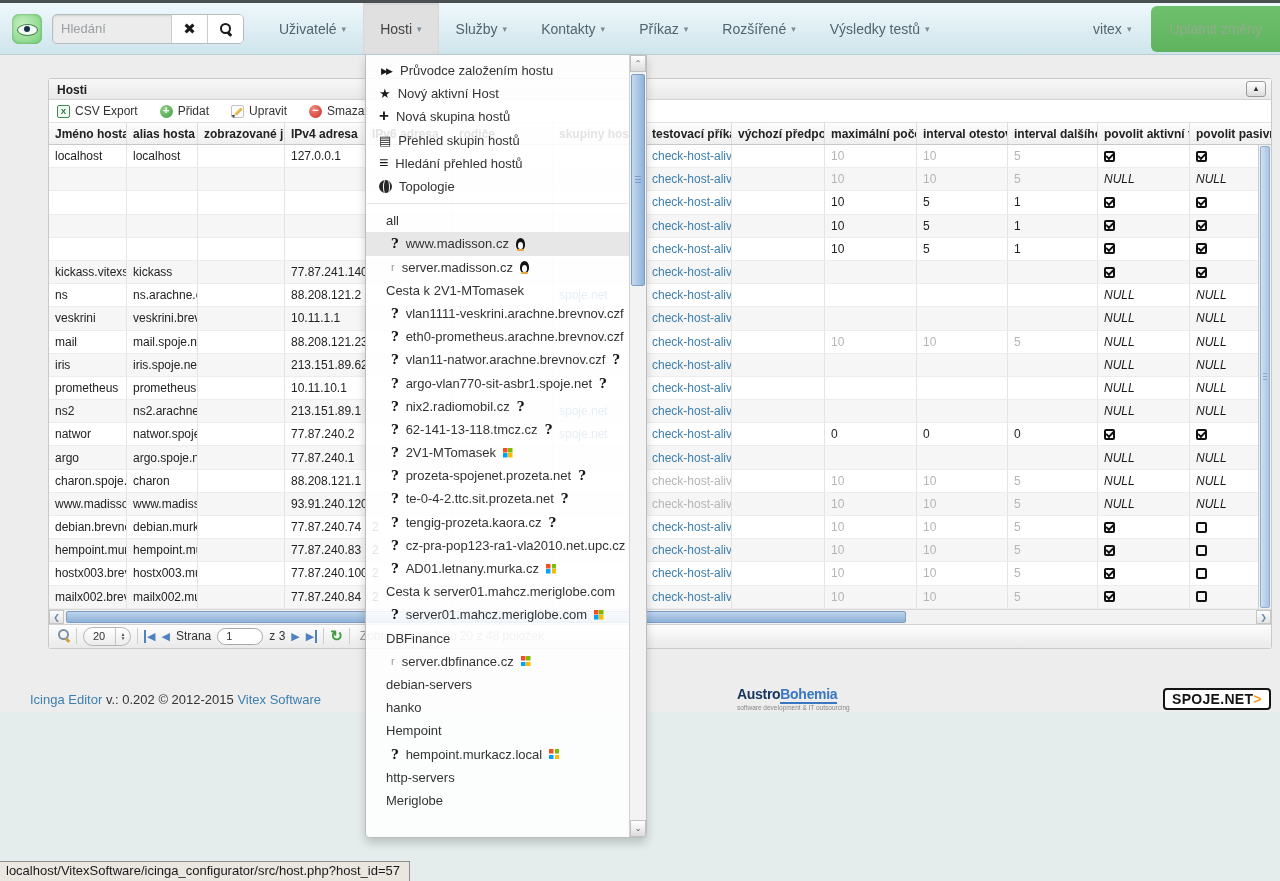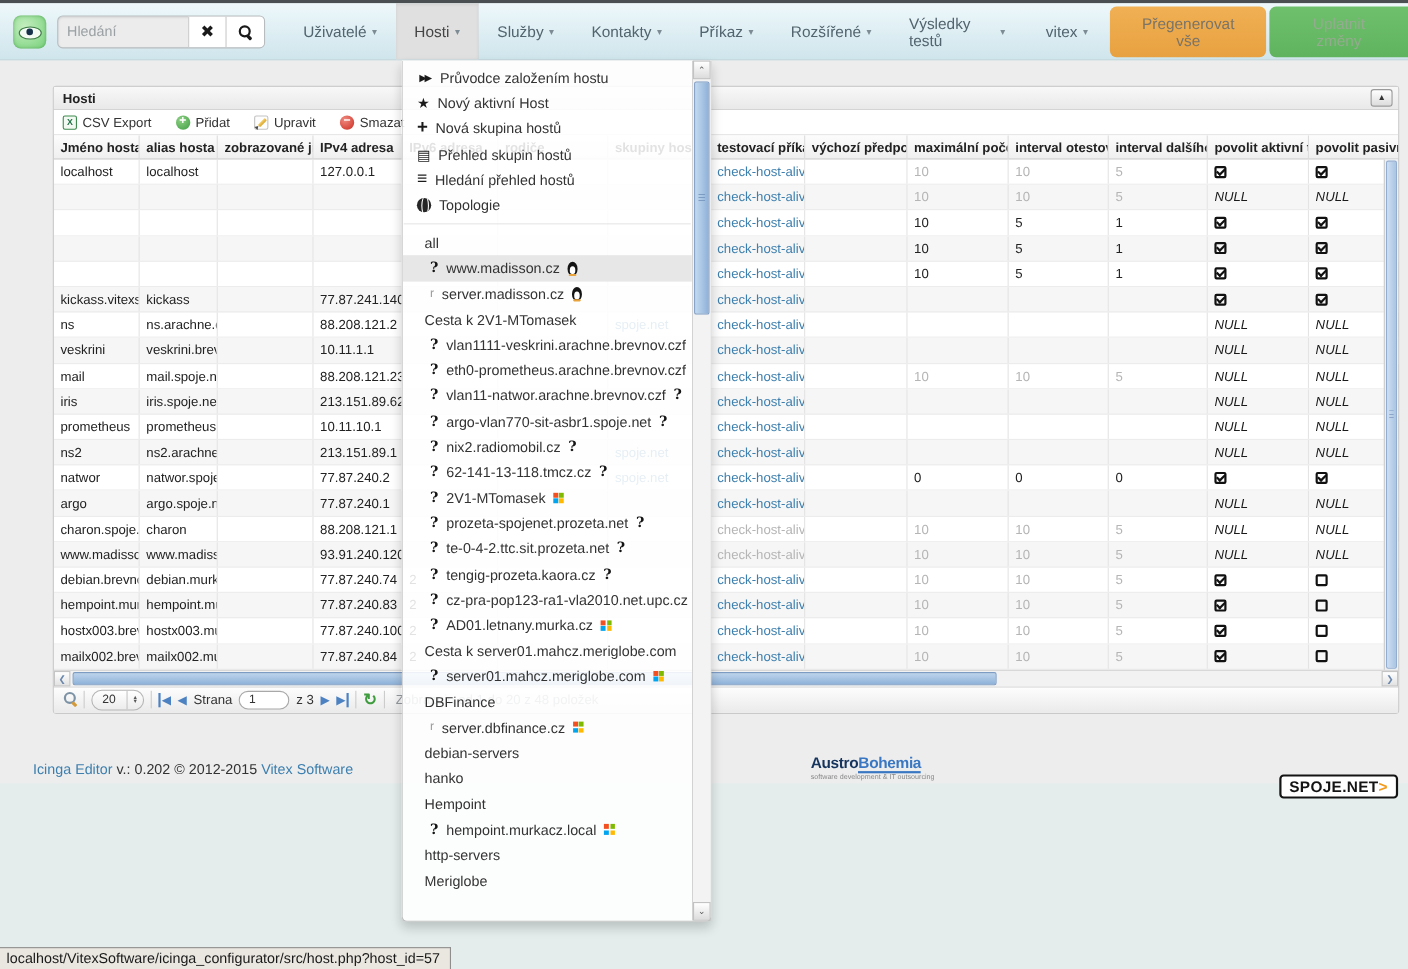--- a/index.html
+++ b/index.html
@@ -96,21 +96,21 @@
   .pg-status { color:#949aa0; font-size:12px; margin-left:4px; }
 
   
   .footer { position:absolute; top:633px; left:0; right:0; height:40px; }
   .credits { position:absolute; left:30px; top:4px; font-size:13px; color:#333; }
   .credits a { color:#3d7fae; text-decoration:none; }
   .austro { position:absolute; left:737px; top:0px; line-height:11px; }
   .austro .l1 { font-size:14px; font-weight:bold; letter-spacing:-.3px; }
   .austro .p1 { color:#16355e; } .austro .p2 { color:#3a77c2; border-bottom:2px solid #3a77c2; }
   .austro .l2 { font-size:6.5px; color:#888; display:block; margin-top:2px; }
-  .spoje { position:absolute; left:1163px; top:16px; border:2px solid #141414; border-radius:4px; background:#fff; padding:1px 7px; font-size:14px; font-weight:bold; color:#141414; letter-spacing:.3px; }
+  .spoje { position:absolute; left:1163px; top:0px; border:2px solid #141414; border-radius:4px; background:#fff; padding:1px 7px; font-size:14px; font-weight:bold; color:#141414; letter-spacing:.3px; }
   .spoje .arr { color:#f29b1d; }
 
   
   .menu { position:absolute; left:365px; top:55px; width:282px; height:783px; z-index:50;
           background:rgba(255,255,255,.87); border:1px solid #bdbdbd; border-top:none;
           border-radius:0 0 5px 5px; box-shadow:0 5px 10px rgba(0,0,0,.18); display:flex; }
   .menu-list { flex:1; padding:4px 0; overflow:hidden; }
   .menu-item { height:23.2px; display:flex; align-items:center; gap:7px; padding:0 6px 0 13px; font-size:13px; color:#333; cursor:pointer; white-space:nowrap; overflow:hidden; }
   .menu-item.indent { padding-left:25px; }
   .menu-item.hover { background:rgba(229,229,229,.92); }
@@ -185,21 +185,20 @@
       <div class="nav-item">
         <span>Výsledky testů</span>
         <span class="caret">▾</span>
       </div>
     </div>
   <div class="nav-right">
     <div class="user-menu">
       <span>vitex</span>
       <span class="caret">▾</span>
     </div>
-    <button class="btn-big btn-regen">Přegenerovat vše</button>
     <button class="btn-big btn-apply">Uplatnit změny</button>
   </div>
 </div>
 
 <div class="content">
   <div class="panel">
     <div class="panel-head">
       <span>Hosti</span>
       <span class="collapse-btn">▴</span>
     </div>

